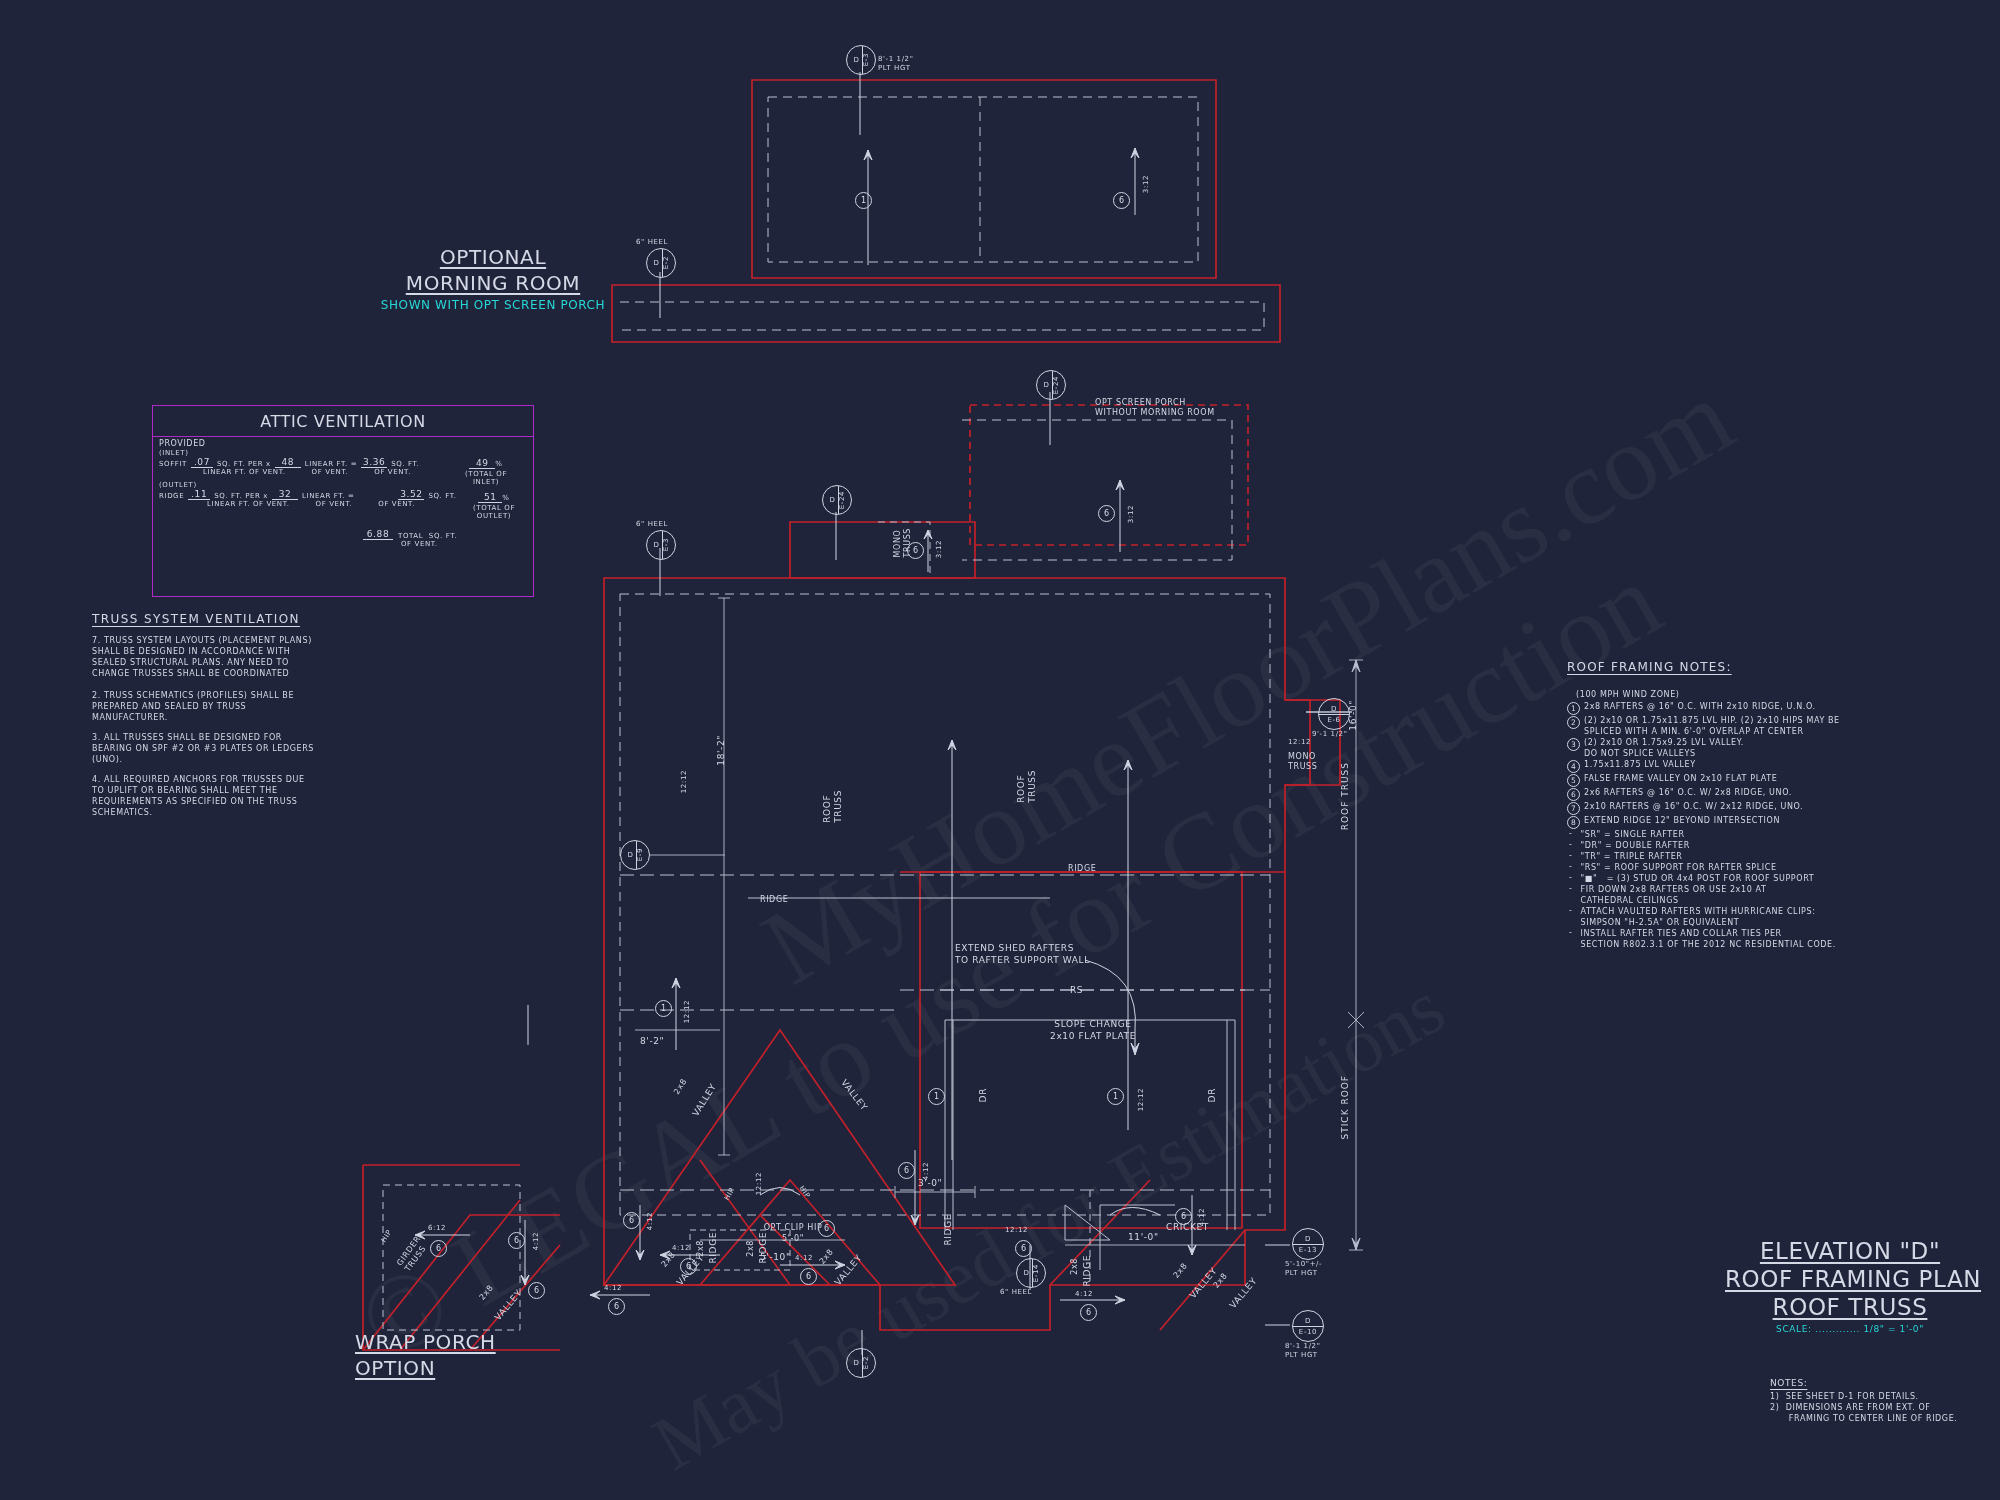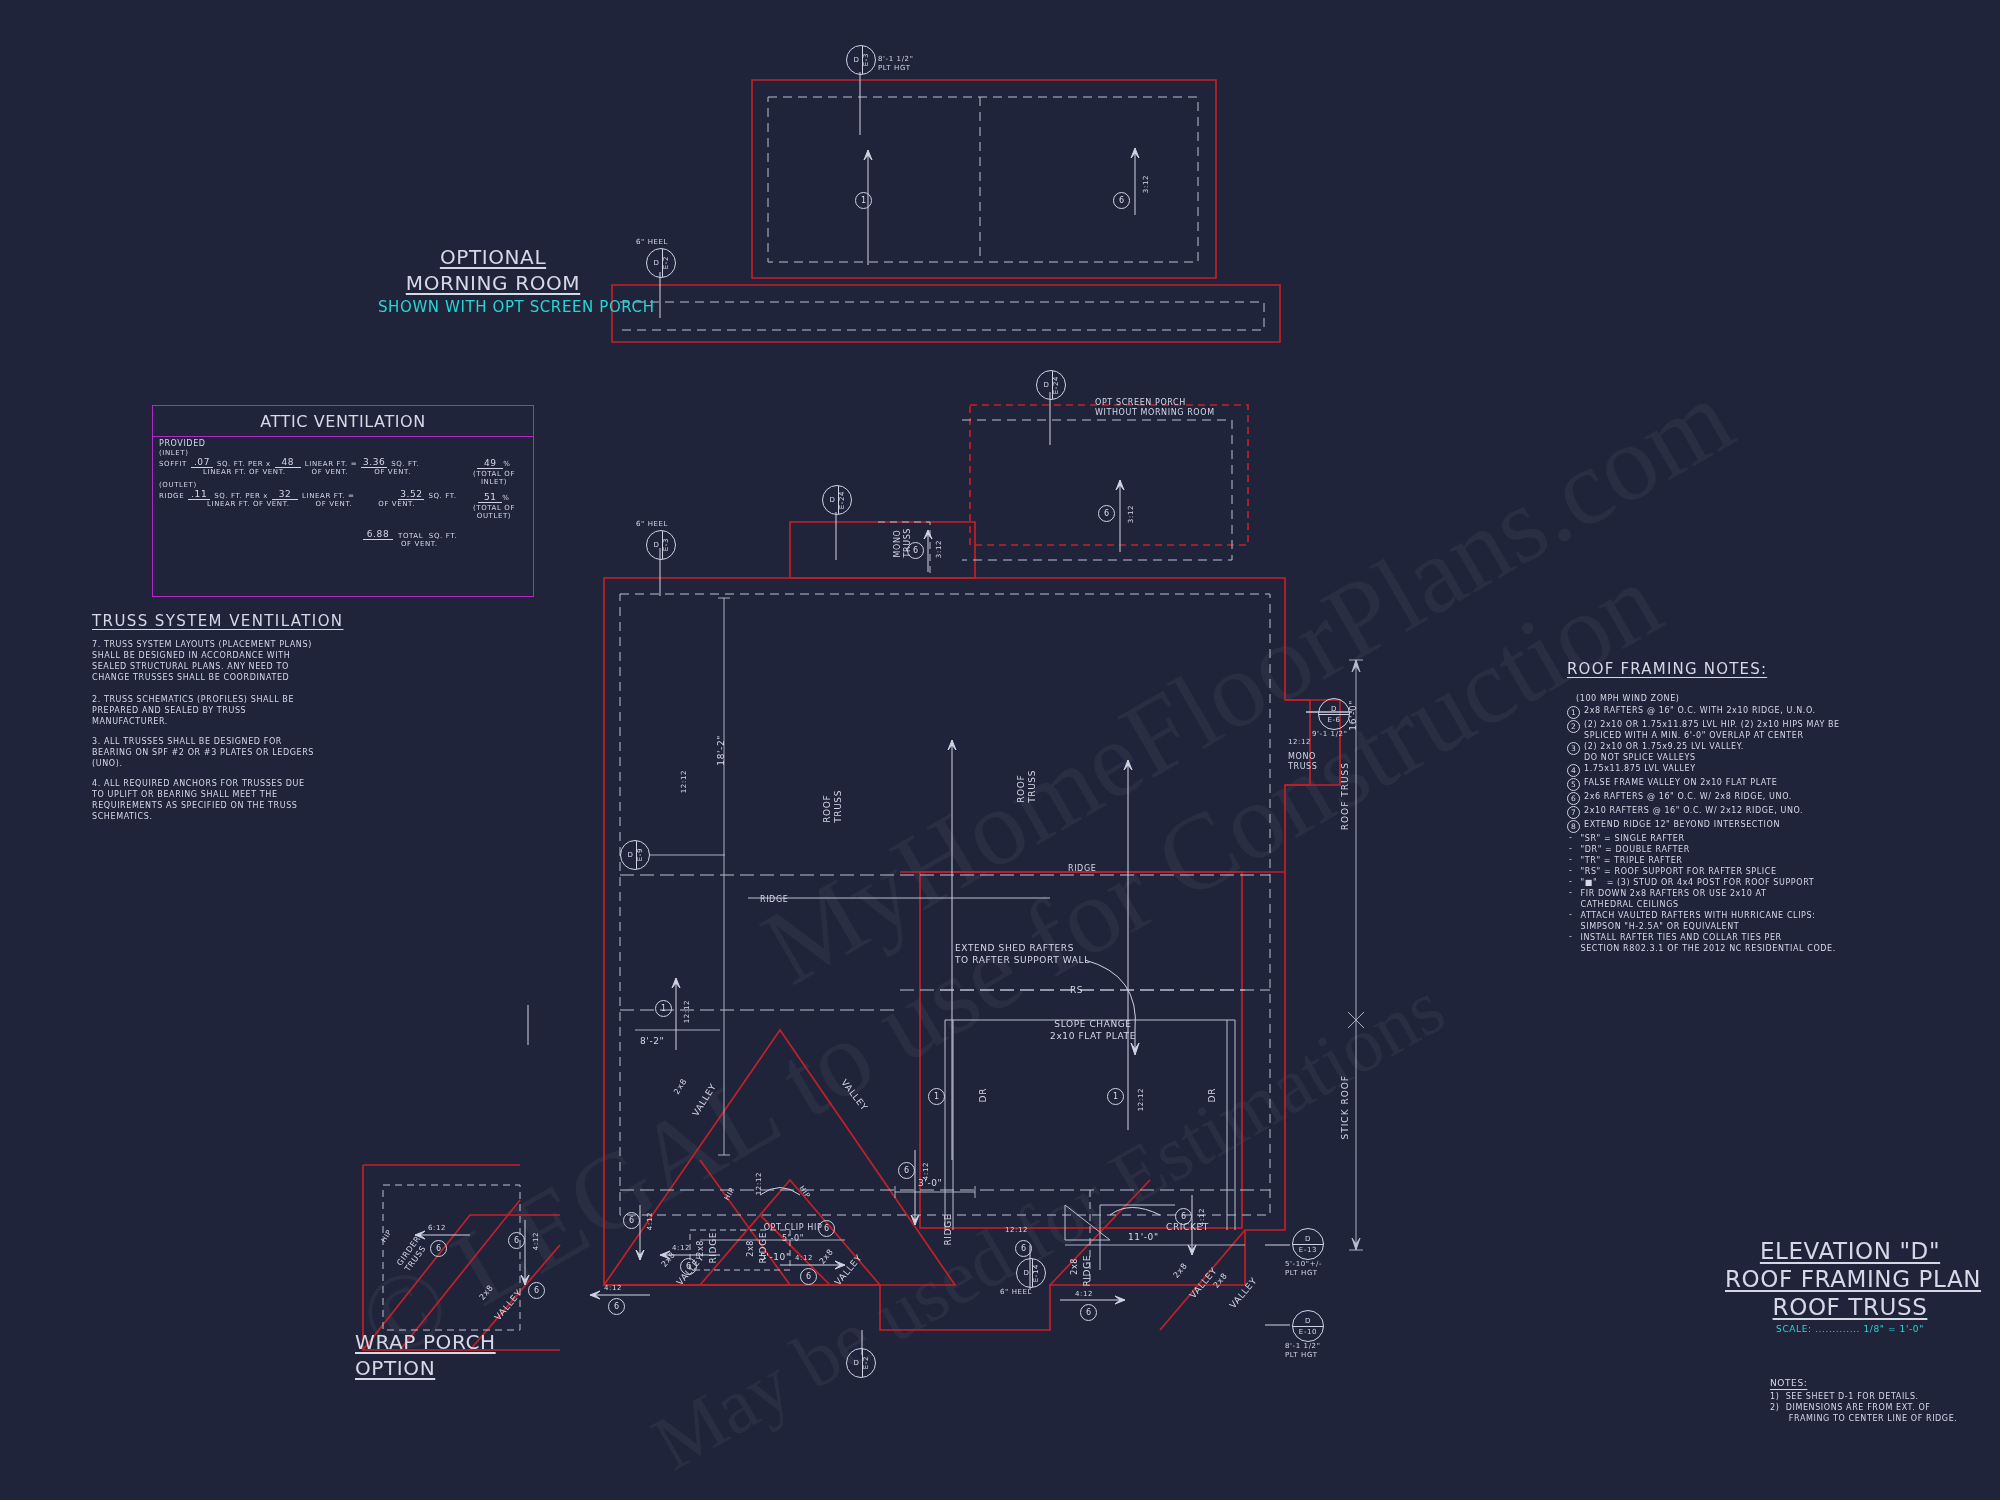--- a/index.html
+++ b/index.html
@@ -6,21 +6,21 @@
   body{width:2000px;height:1500px;overflow:hidden;font-family:"DejaVu Sans",sans-serif;}
   #sheet{position:relative;width:2000px;height:1500px;background:#20243a;color:#d8dce8;}
   .abs{position:absolute;}
   .txt{white-space:pre;letter-spacing:.6px;}
   .w{color:#d5d9e6;}
   .cy{color:#27d6d6;}
   .title-u{text-decoration:underline;text-underline-offset:3px;}
   .tiny{font-size:8px;}
   .tiny2{font-size:7px;}
   .sm{font-size:9px;}
-  .md{font-size:15px;}
+  .md{font-size:12px;}
   .lg{font-size:16px;}
   .xl{font-size:20px;}
   .xxl{font-size:23px;}
   svg{position:absolute;left:0;top:0;overflow:visible;}
   .wm{position:absolute;color:rgba(210,215,235,.055);font-family:"Liberation Serif",serif;
       font-size:108px;transform:rotate(-30deg);white-space:nowrap;pointer-events:none;}
   .bubble{border:1px solid #cfd4e2;border-radius:50%;display:flex;align-items:center;
       justify-content:center;font-size:8px;line-height:1;}
   .note-li{display:flex;gap:4px;align-items:flex-start;margin-bottom:0px;}
   .numcirc{display:inline-flex;width:11px;height:11px;border:1px solid #cfd4e2;border-radius:50%;
@@ -210,21 +210,21 @@
         <span class="txt w sm uline" style="min-width:26px;text-align:center;">48</span>
         <span class="txt w tiny2">LINEAR FT. =</span>
         <span class="txt w sm uline" style="min-width:26px;text-align:center;">3.36</span>
         <span class="txt w tiny2">SQ. FT.</span>
       </div>
       <div style="display:flex;gap:26px;padding-left:44px;">
         <span class="txt w tiny2">LINEAR FT. OF VENT.</span>
         <span class="txt w tiny2">OF VENT.</span>
         <span class="txt w tiny2">OF VENT.</span>
       </div>
-      <div class="abs" style="left:306px;top:14px;text-align:center;width:70px;">
+      <div class="abs" style="left:298px;top:14px;text-align:center;width:70px;">
         <div><span class="txt w sm uline" style="display:inline-block;min-width:26px;">49</span><span class="txt w tiny2">%</span></div>
         <div class="txt w tiny2">(TOTAL OF</div>
         <div class="txt w tiny2">INLET)</div>
       </div>
 
       <div class="txt w tiny2" style="margin-top:5px;">(OUTLET)</div>
       <div style="display:flex;align-items:flex-end;gap:4px;">
         <span class="txt w tiny2">RIDGE</span>
         <span class="txt w sm uline" style="min-width:22px;text-align:center;">.11</span>
         <span class="txt w tiny2">SQ. FT. PER x</span>

